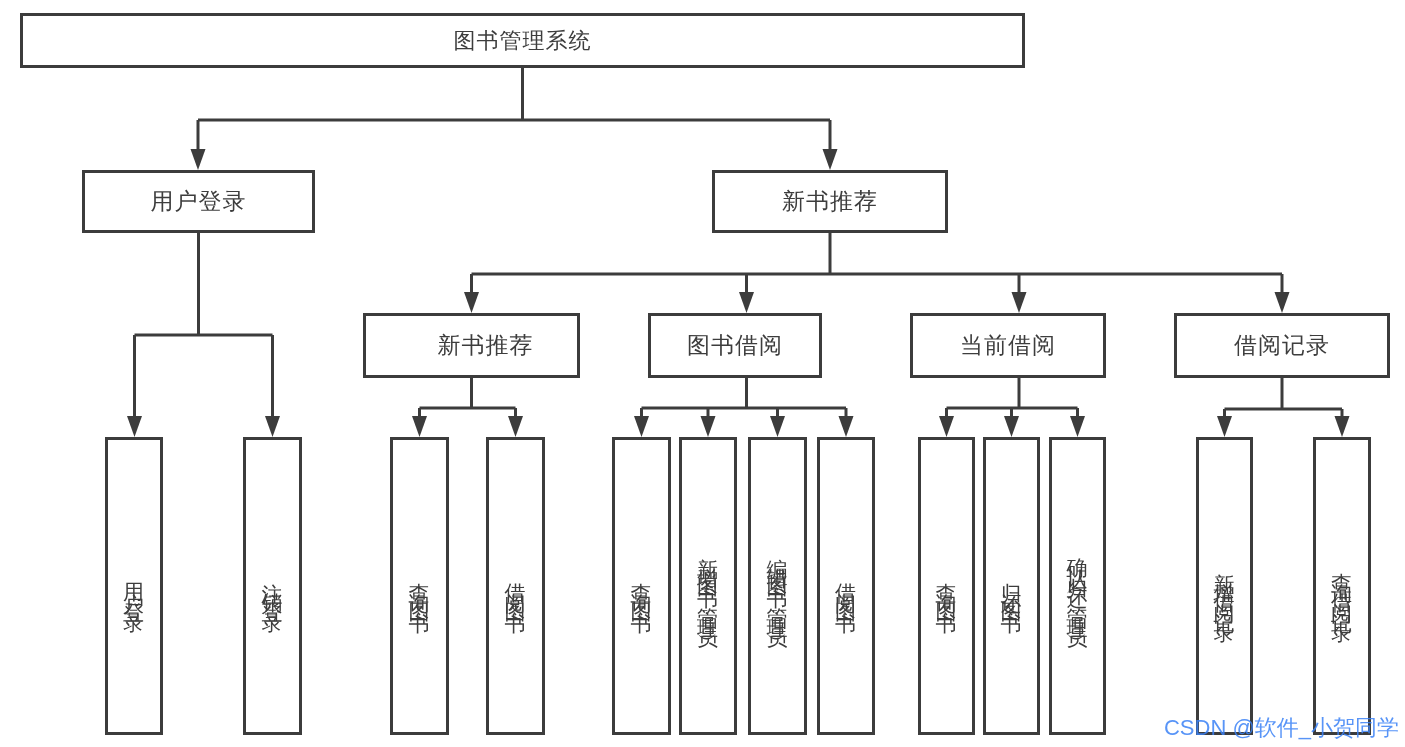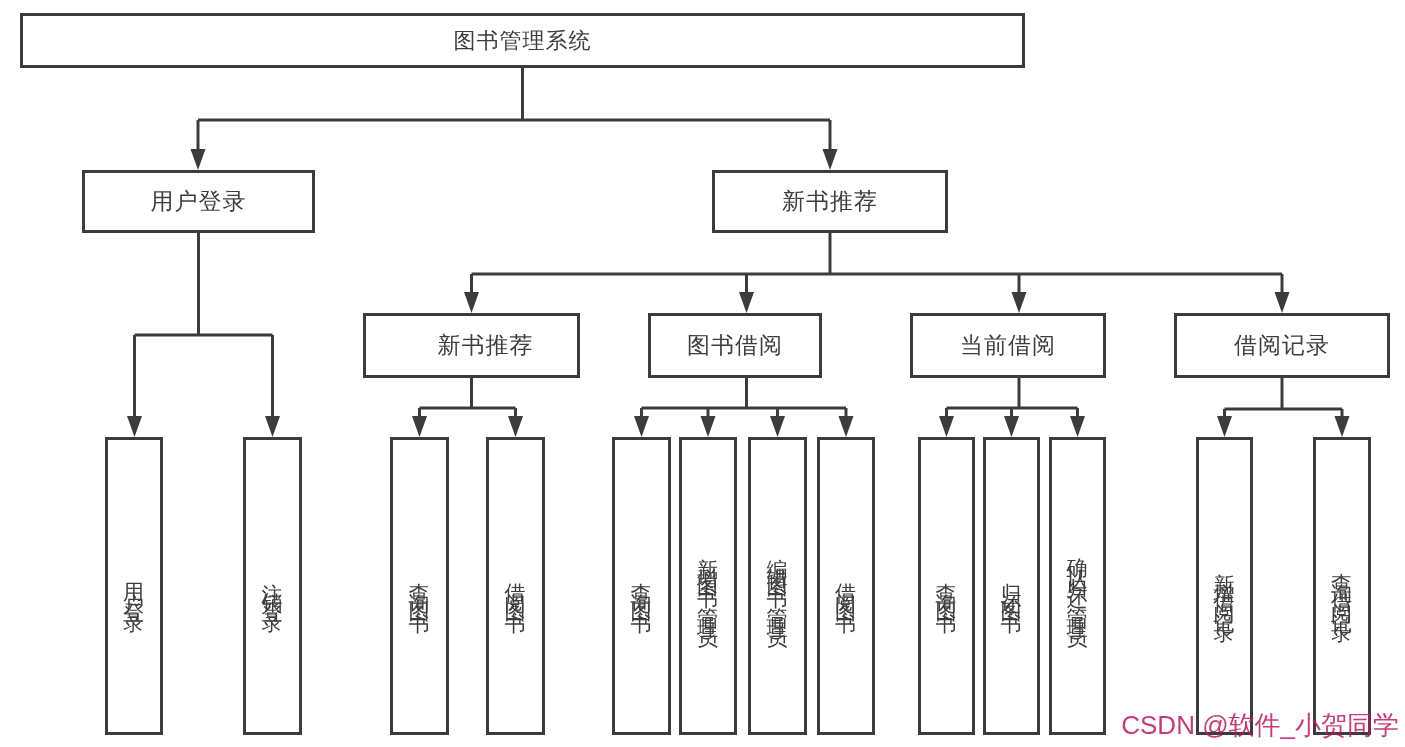--- a/index.html
+++ b/index.html
@@ -34,22 +34,22 @@
     writing-mode: vertical-rl;
     text-orientation: mixed;
     font-size: 21px;
     letter-spacing: 10px;
     line-height: 1;
   }
   .watermark {
     position: absolute;
     right: 6px;
     bottom: 4px;
-    font-size: 26px;
-    color: #be185d;
+    font-size: 22px;
+    color: #3b82f6;
     opacity: 0.85;
     z-index: 5;
     white-space: nowrap;
   }
 </style>
 </head>
 <body>
 
 <div class="stage">
   <svg id="connector-layer" width="1405" height="747" viewBox="0 0 1405 747" xmlns="http://www.w3.org/2000/svg">

